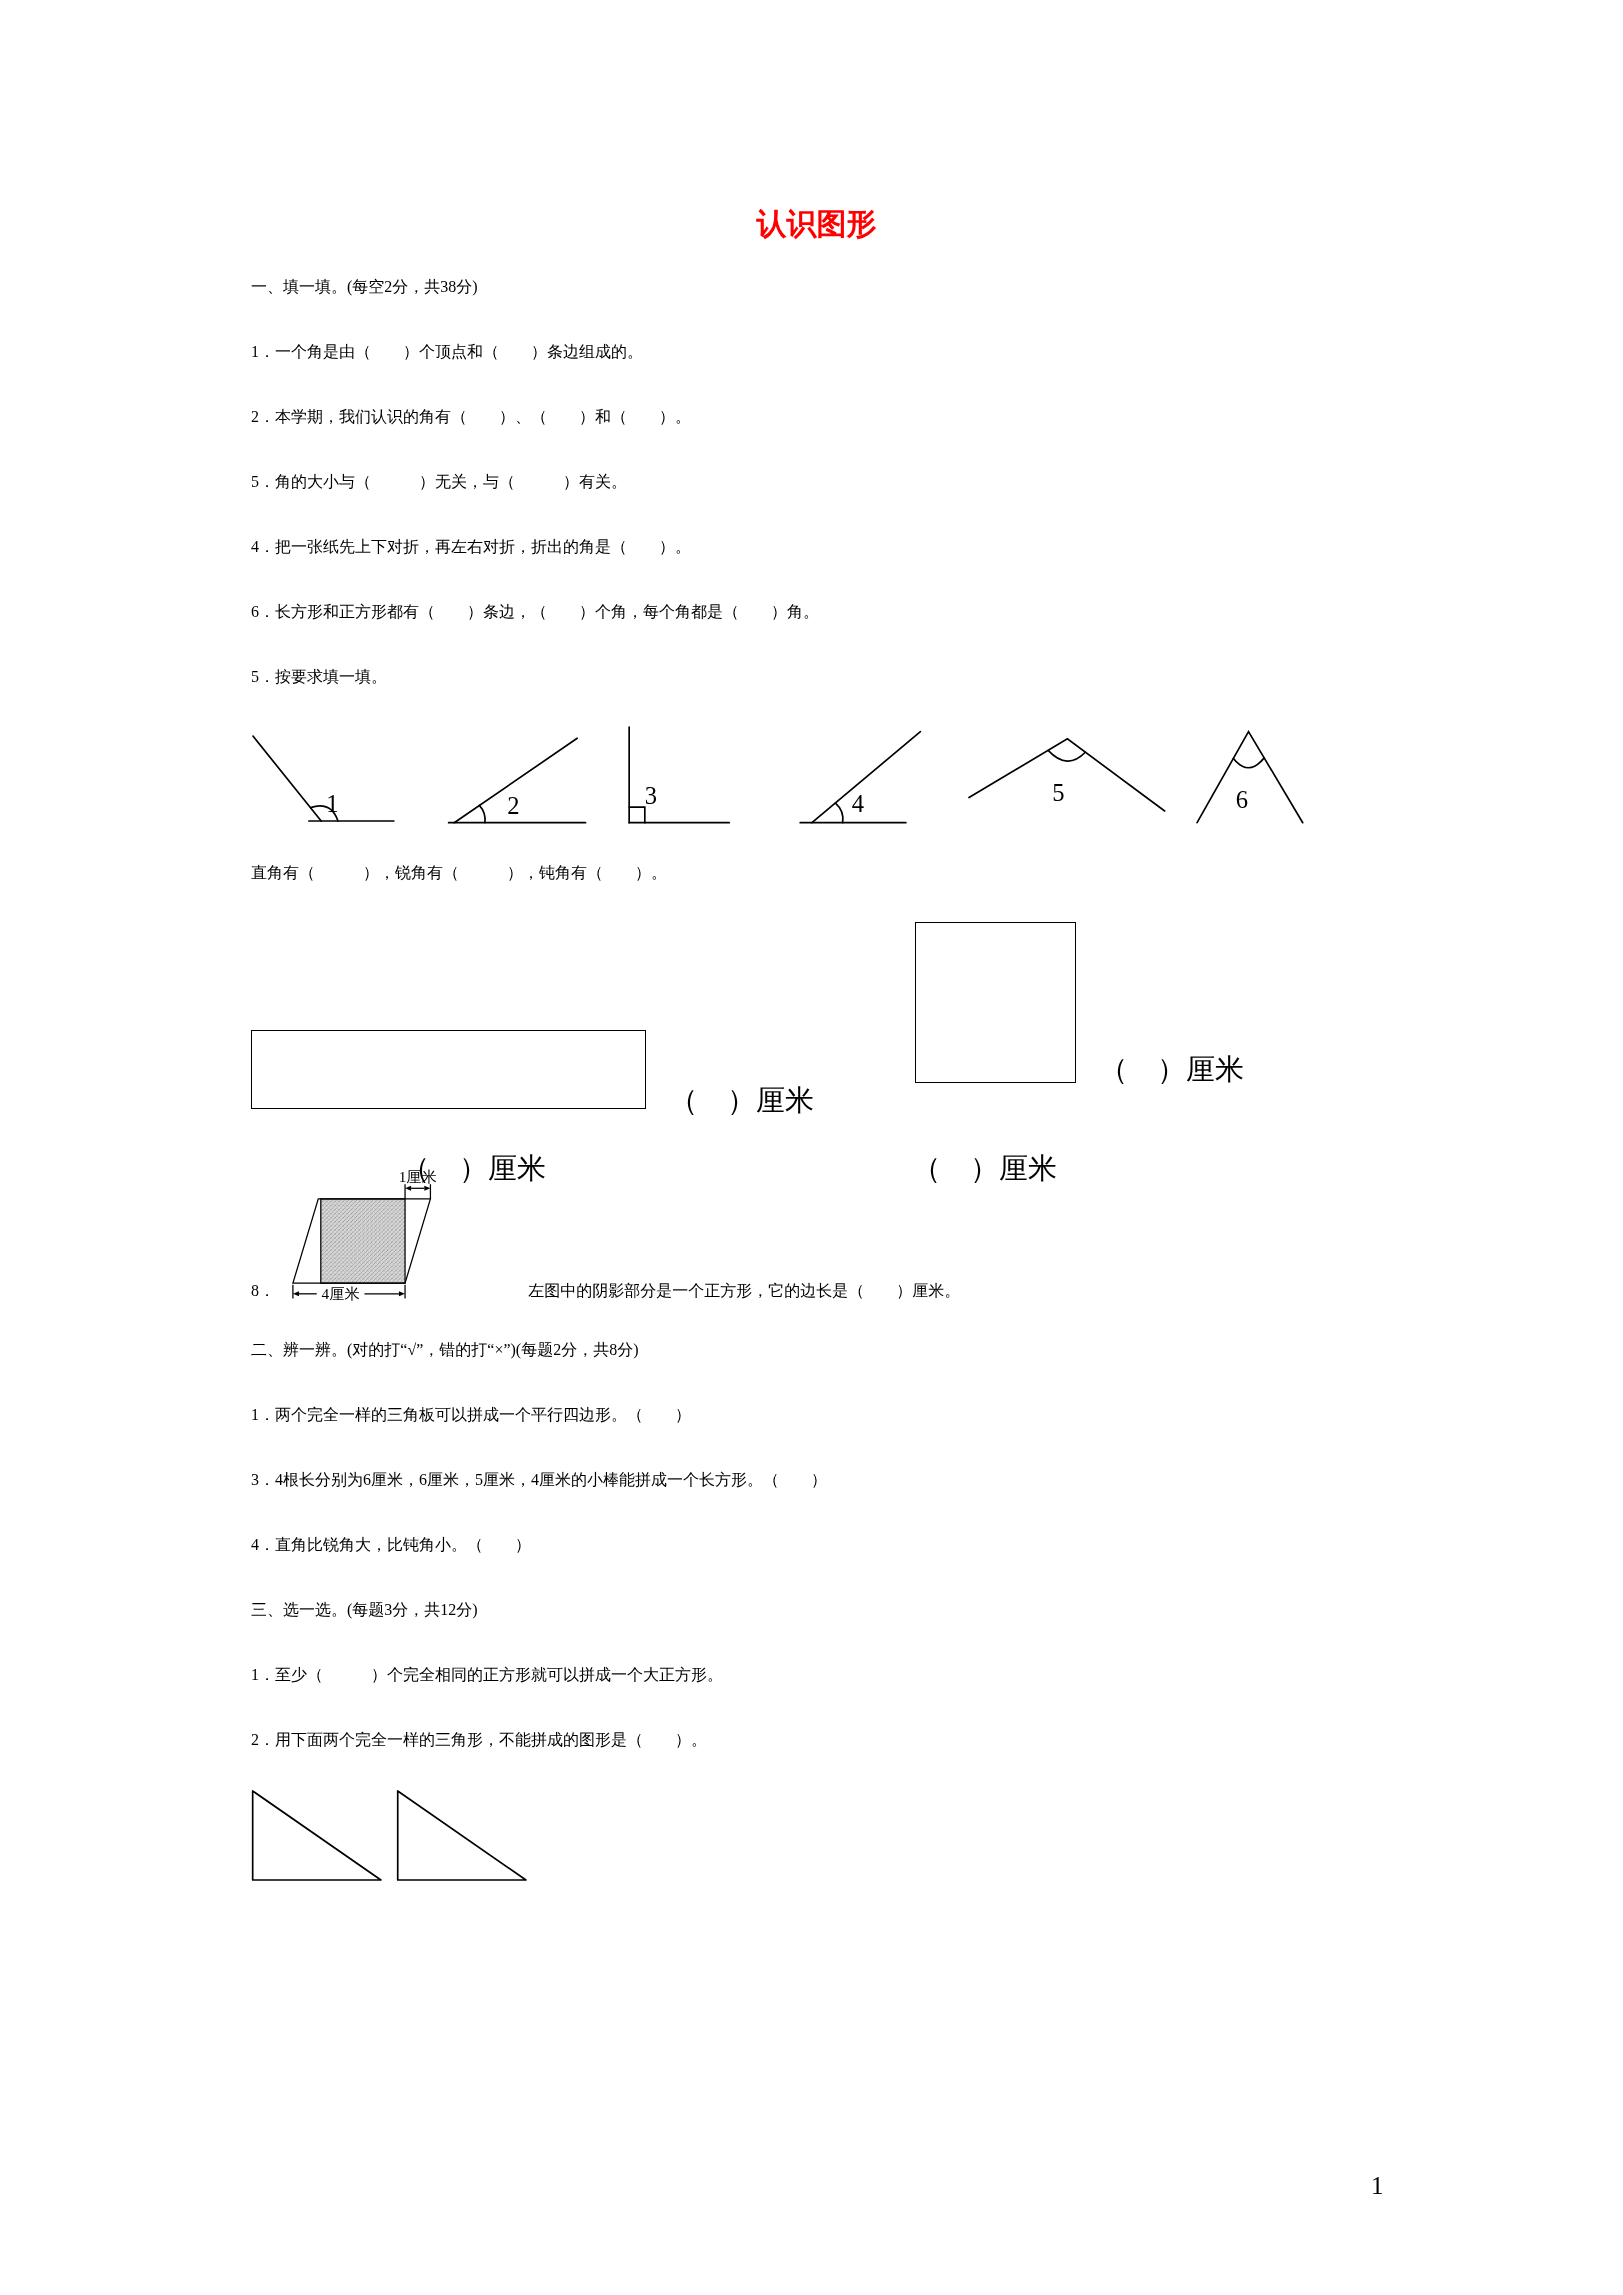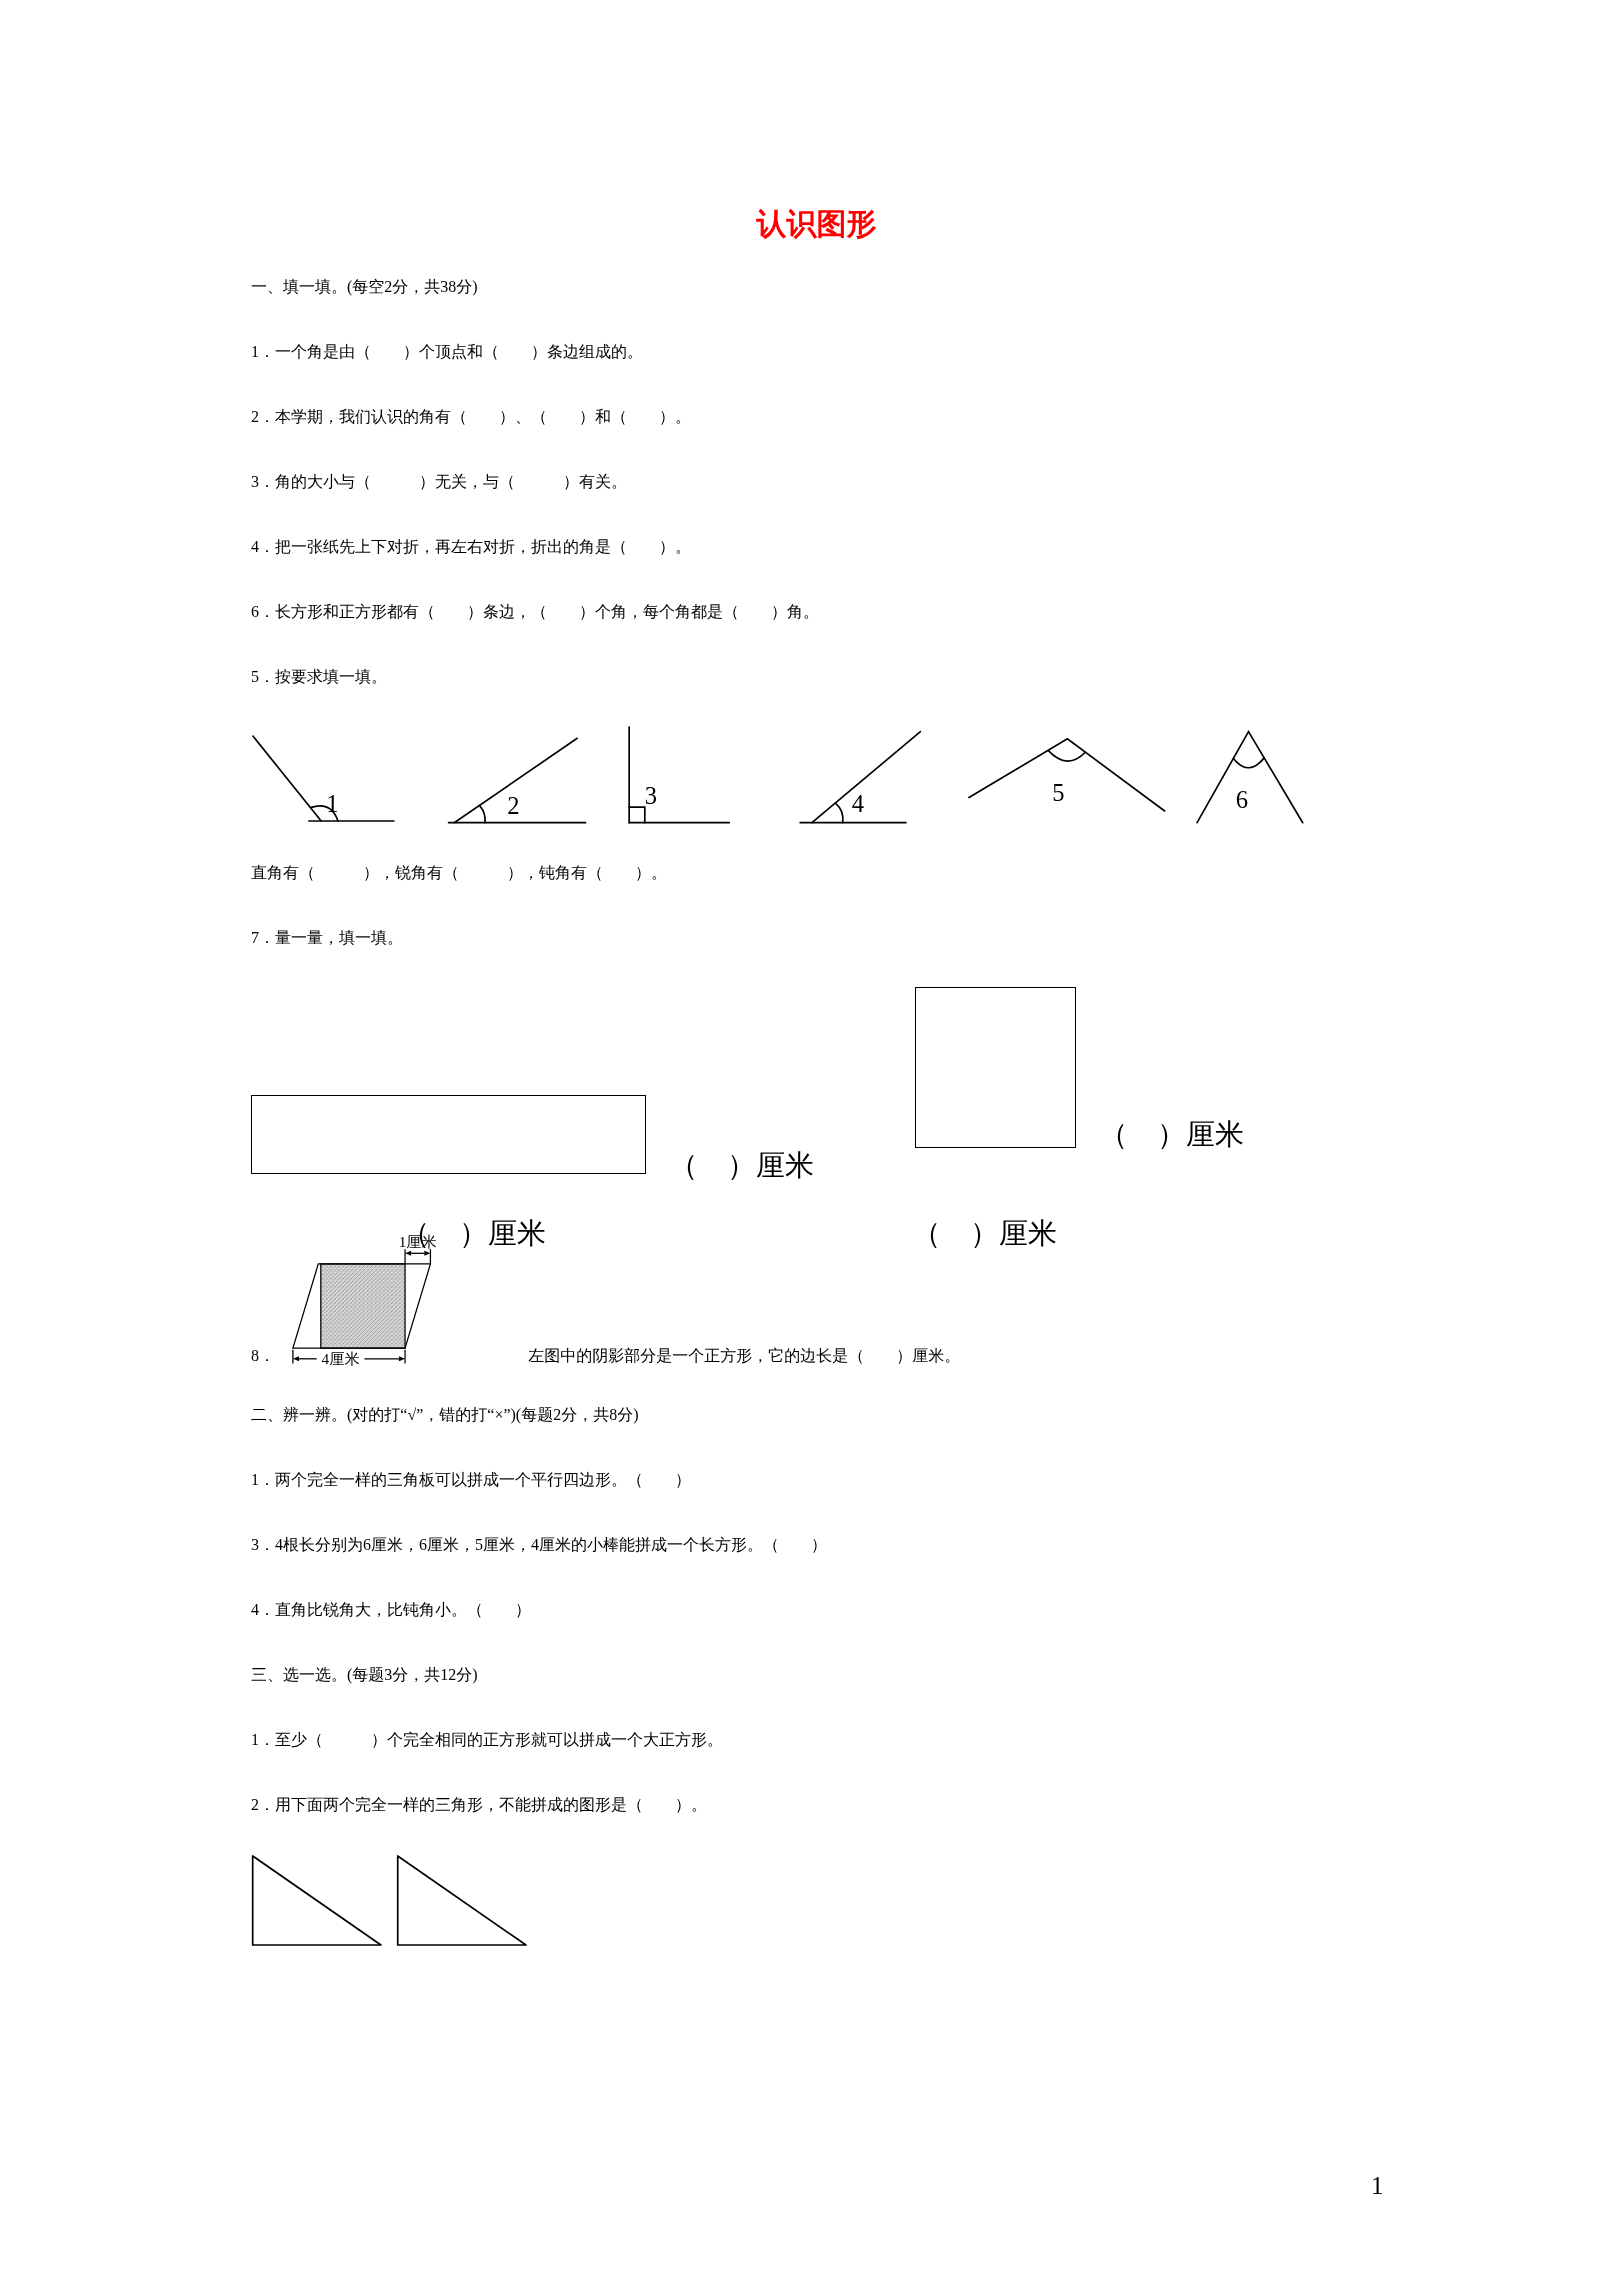--- a/index.html
+++ b/index.html
@@ -60,21 +60,21 @@
 </head>
 <body>
 
 <div class="page">
 
   <h1 class="title">认识图形</h1>
 
   <p class="line">一、填一填。(每空2分，共38分)</p>
   <p class="line">1．一个角是由（　　）个顶点和（　　）条边组成的。</p>
   <p class="line">2．本学期，我们认识的角有（　　）、（　　）和（　　）。</p>
-  <p class="line">3．角的大小与（　　　）无关，与（　　　）有关。</p>
+  <p class="line">5．角的大小与（　　　）无关，与（　　　）有关。</p>
   <p class="line">4．把一张纸先上下对折，再左右对折，折出的角是（　　）。</p>
   <p class="line">6．长方形和正方形都有（　　）条边，（　　）个角，每个角都是（　　）角。</p>
   <p class="line">5．按要求填一填。</p>
 
   <div class="angles-block">
     <svg viewBox="0 0 1900 195" width="1066" height="109">
       <g stroke="#000" stroke-width="3" fill="none" stroke-linecap="round">
         <g>
           <path d="M0,18 L122,170"></path>
           <path d="M100,170 L252,170"></path>
@@ -109,21 +109,20 @@
         <text x="466" y="158">2</text>
         <text x="712" y="140">3</text>
         <text x="1082" y="154">4</text>
         <text x="1441" y="134">5</text>
         <text x="1769" y="146">6</text>
       </g>
     </svg>
   </div>
 
   <p class="line">直角有（　　　），锐角有（　　　），钝角有（　　）。</p>
-  <p class="line">7．量一量，填一填。</p>
 
   <div class="q7-figures">
     <div class="square-shape"></div>
     <div class="m-label square-right">（　）厘米</div>
     <div class="rect-shape"></div>
     <div class="m-label rect-right">（　）厘米</div>
     <div class="m-label rect-below">（　）厘米</div>
     <div class="m-label square-below">（　）厘米</div>
   </div>
 

